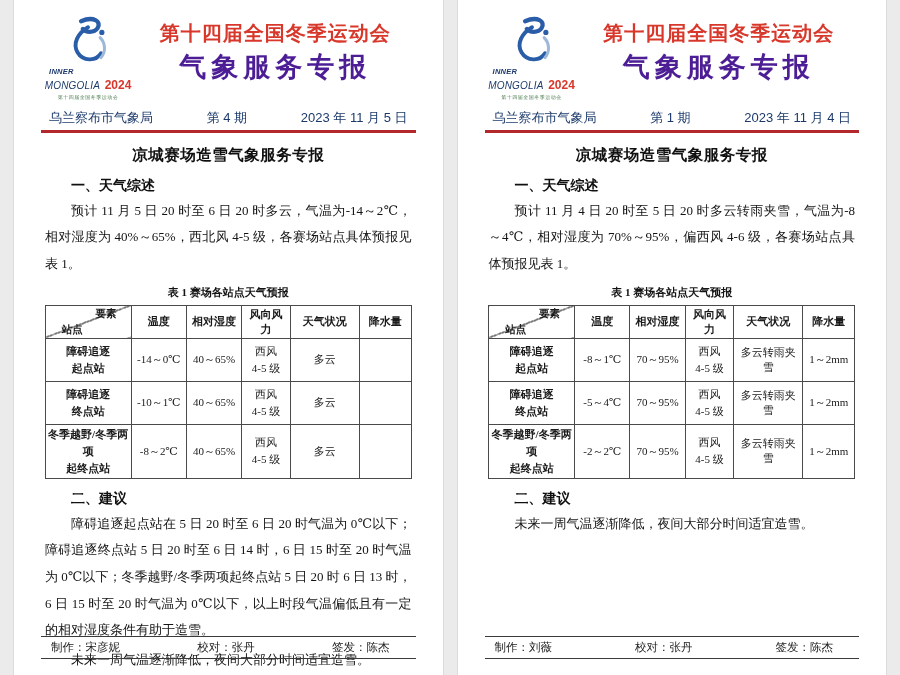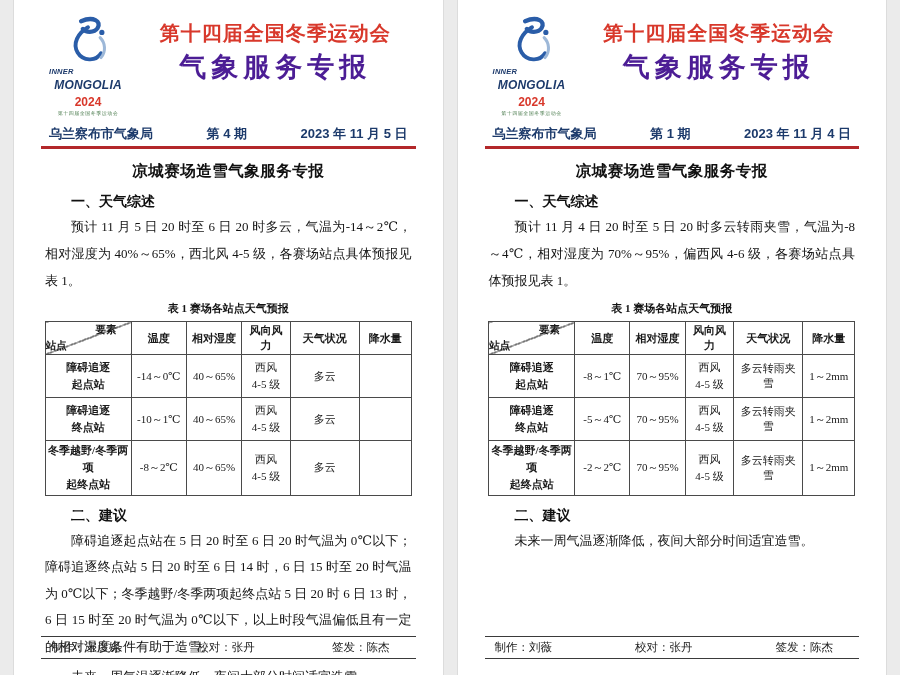--- a/index.html
+++ b/index.html
@@ -12,45 +12,45 @@
   .page{
     position:relative;flex:1;background:#ffffff;height:675px;
     box-sizing:border-box;padding:0 27px;border:1px solid #dcdcdc;border-top:none;border-bottom:none;
   }
   
   .masthead{display:flex;align-items:flex-start;padding-top:14px;}
   .logo{width:94px;text-align:center;flex:none;}
   .logo svg{display:block;margin:0 auto;}
   .logo-line{font-family:"Liberation Sans","DejaVu Sans",sans-serif;line-height:1.05;margin-top:-2px;}
   .logo-inner{display:block;font-size:7.5px;font-weight:bold;font-style:italic;color:#1d3a6b;text-align:left;padding-left:8px;letter-spacing:.3px;}
-  .logo-mong{font-size:12px;font-weight:bold;font-style:italic;color:#1d3a6b;letter-spacing:.2px;}
+  .logo-mong{font-size:10px;font-weight:normal;font-style:italic;color:#1d3a6b;letter-spacing:.2px;}
   .logo-year{font-size:12px;font-weight:bold;color:#d8382b;}
   .logo-sub{font-size:5px;color:#4f7f52;margin-top:1px;letter-spacing:.5px;white-space:nowrap;}
   .mast-titles{flex:1;text-align:center;padding-top:6px;}
   .mast-event{font-family:"Liberation Sans","DejaVu Sans",sans-serif;font-size:20px;font-weight:bold;color:#d8382b;letter-spacing:1px;}
   .mast-bulletin{font-family:"Liberation Sans","DejaVu Sans",sans-serif;font-size:27px;font-weight:bold;color:#4c1d95;letter-spacing:5px;margin-top:2px;}
   
   .info-row{display:flex;justify-content:space-between;align-items:baseline;margin-top:9px;padding:0 8px;
-    font-size:13px;font-weight:bold;color:#1c3a6b;font-family:"Liberation Sans","DejaVu Sans",sans-serif;}
+    font-size:13px;font-weight:normal;color:#1c3a6b;font-family:"Liberation Sans","DejaVu Sans",sans-serif;}
   .red-rule{height:3px;background:#b3282a;margin-top:3px;}
   
   .doc-title{text-align:center;font-size:15.5px;font-weight:bold;margin:12px 0 0;color:#101010;letter-spacing:.5px;}
   .sec-head{font-size:14px;font-weight:bold;margin:11px 0 0 30px;color:#101010;}
   .para{font-size:13px;line-height:2.05;margin:3px 4px 0;text-indent:2em;text-align:justify;color:#141414;}
   
   .tbl-caption{text-align:center;font-size:11px;font-weight:bold;margin-top:7px;color:#141414;}
   .wx-table{border-collapse:collapse;width:98%;margin:5px auto 0;font-size:11px;table-layout:fixed;}
   .wx-table td{border:1px solid #4a4a4a;text-align:center;vertical-align:middle;padding:1px 2px;color:#1a1a1a;}
   .wx-table .hrow td{height:30px;font-weight:bold;}
   .wx-table .drow td{height:40px;}
   .col-station{width:24%;} .col-temp{width:15%;} .col-hum{width:15%;} .col-wind{width:13%;} .col-wx{width:19%;} .col-pr{width:14%;}
   .corner{position:relative;padding:0;
     background:linear-gradient(to bottom right,transparent calc(50% - 0.6px),#4a4a4a calc(50% - 0.6px),#4a4a4a calc(50% + 0.6px),transparent calc(50% + 0.6px));}
   .c-top{position:absolute;top:1px;right:14px;font-weight:bold;font-size:10.5px;}
-  .c-bot{position:absolute;bottom:1px;left:0;font-weight:bold;font-size:10.5px;}
+  .c-bot{position:absolute;bottom:1px;left:16px;font-weight:bold;font-size:10.5px;}
   .two-line span{display:block;line-height:1.55;}
   .station-cell{font-weight:bold;}
   
   .footer{position:absolute;left:27px;right:27px;bottom:16px;
     border-top:1.5px solid #3a3a3a;border-bottom:1.5px solid #3a3a3a;
     display:flex;justify-content:space-between;padding:3px 26px 3px 10px;font-size:11.5px;color:#222;}
 </style>
 </head>
 <body>
 

